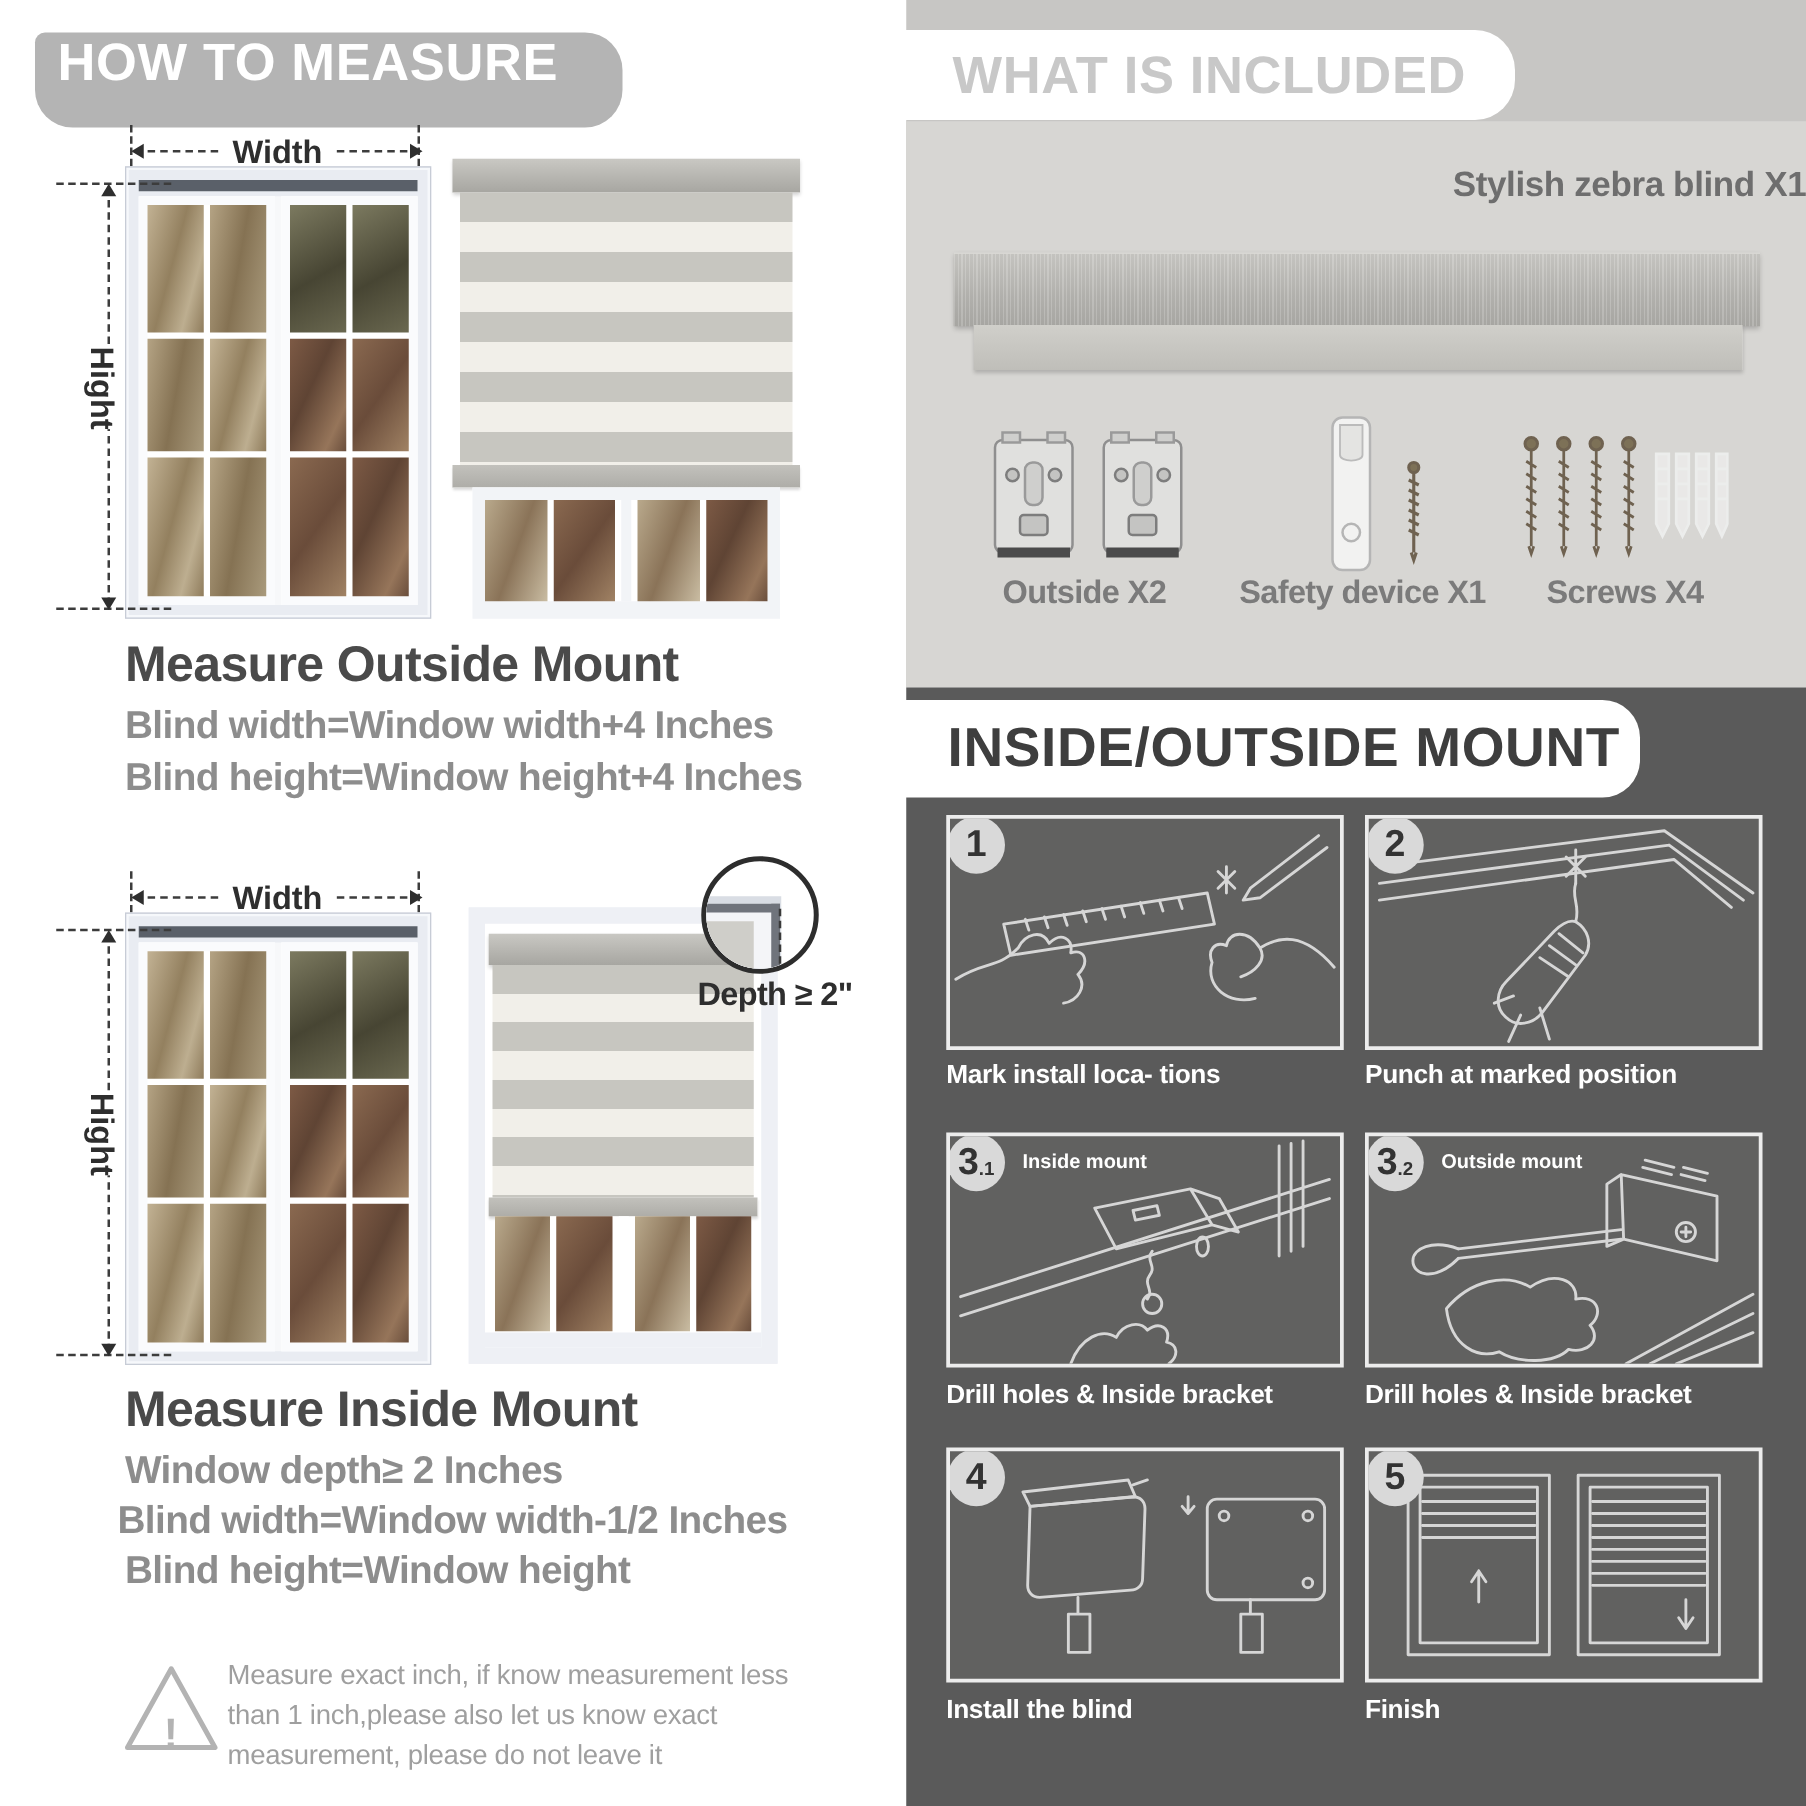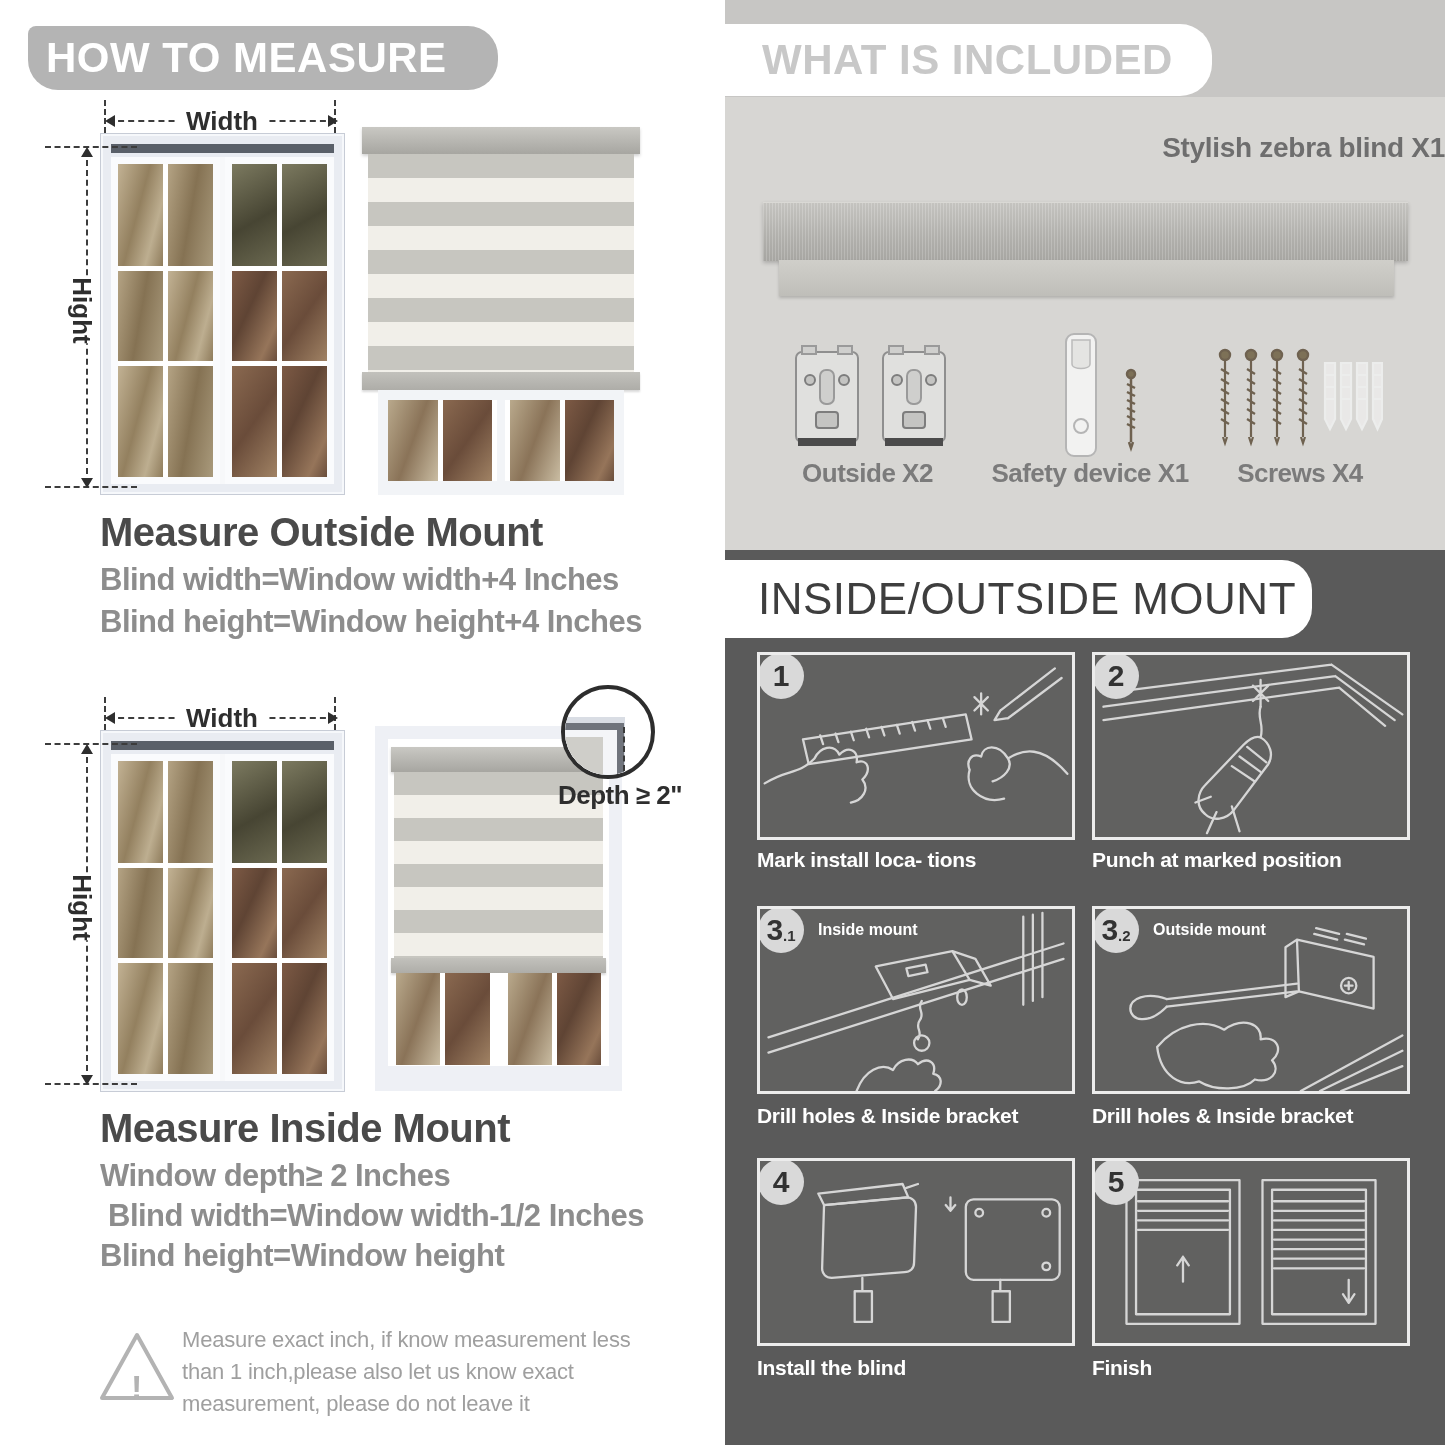--- a/index.html
+++ b/index.html
@@ -1,22 +1,22 @@
 <!DOCTYPE html>
 <html><head>
 <meta charset="utf-8">
 <style>
   html,body{margin:0;padding:0;background:#ffffff;}
   #page{position:relative;width:1445px;height:1445px;background:#ffffff;overflow:hidden;
         font-family:"Liberation Sans",sans-serif;}
   .abs{position:absolute;}
 
   
-  .hdr-left{left:28px;top:26px;width:470px;height:64px;background:#b4b4b4;
-    border-radius:8px 30px 30px 30px;display:flex;align-items:center;padding-left:18px;box-sizing:border-box;}
+  .hdr-left{left:28px;top:26px;width:470px;height:76px;background:#b4b4b4;
+    border-radius:8px 30px 30px 30px;display:flex;align-items:flex-start;padding-left:18px;box-sizing:border-box;}
   .hdr-left span{color:#ffffff;font-size:42px;font-weight:bold;letter-spacing:.5px;}
 
   .mheading{font-size:40px;font-weight:bold;color:#4a4a4a;letter-spacing:-.5px;}
   .mline{font-size:31px;font-weight:bold;color:#8d8d8d;letter-spacing:-.5px;}
 
   
   .dashline-h{border-top:2px dashed #3c3c3c;}
   .dashline-v{border-left:2px dashed #3c3c3c;}
   .arrowhead{width:0;height:0;position:absolute;}
   .ah-left{border-top:6px solid transparent;border-bottom:6px solid transparent;border-right:10px solid #2e2e2e;}
@@ -74,21 +74,21 @@
     background:linear-gradient(#c8c7c3,#b4b3af 60%,#aaa9a5),
                repeating-linear-gradient(90deg,rgba(255,255,255,.15) 0 1px,rgba(0,0,0,.02) 1px 3px);
     background-blend-mode:overlay;border-top:1px solid #dad9d5;box-shadow:0 2px 4px rgba(0,0,0,.2);}
   .prod-valance{left:779px;top:260px;width:615px;height:36px;
     background:linear-gradient(#d0cfca,#bfbeb9);box-shadow:0 2px 3px rgba(0,0,0,.18);}
   .incl-label{font-size:26px;font-weight:bold;color:#7b7b7b;text-align:center;letter-spacing:-.5px;}
 
   .dark-bg{left:725px;top:550px;width:720px;height:895px;background:#5a5a5a;}
   .hdr-mount{left:700px;top:560px;width:612px;height:78px;background:#ffffff;border-radius:0 30px 30px 0;
     display:flex;align-items:center;padding-left:58px;box-sizing:border-box;}
-  .hdr-mount span{color:#3e3e3e;font-size:44px;font-weight:normal;letter-spacing:.5px;}
+  .hdr-mount span{color:#3e3e3e;font-size:44px;font-weight:bold;letter-spacing:.5px;}
 
   .step-panel{width:318px;height:188px;background:#616160;border:3px solid #ececec;box-sizing:border-box;overflow:hidden;}
   .badge{position:absolute;left:-2px;top:-2px;width:46px;height:46px;border-radius:50%;background:#d9d9d9;
     color:#333;display:flex;align-items:center;justify-content:center;font-weight:bold;}
   .badge .n{font-size:30px;}
   .badge .s{font-size:15px;margin-top:10px;}
   .step-title{position:absolute;left:58px;top:12px;font-size:16px;font-weight:bold;color:#ffffff;}
   .step-caption{font-size:21px;font-weight:bold;color:#ffffff;letter-spacing:-.3px;}
   .art{position:absolute;left:0;top:0;width:100%;height:100%;}
   .art path,.art line,.art rect,.art circle,.art ellipse,.art polyline{
@@ -209,21 +209,21 @@
   <div class="abs detail-circle" style="left:561px;top:685px;width:94px;height:94px;">
     <div style="position:absolute;left:-20px;top:28px;width:80px;height:80px;background:#d9dde4;"></div>
     <div style="position:absolute;left:-14px;top:34px;width:66px;height:66px;border-top:7px solid #70747c;border-right:7px solid #70747c;background:#f4f5f8;"></div>
     <div style="position:absolute;left:-10px;top:48px;width:48px;height:48px;background:#cfcec9;"></div>
     <div style="position:absolute;left:58px;top:38px;height:44px;border-left:2px dashed #3a3a3a;"></div>
   </div>
   <div class="abs depth-label" style="left:540px;top:780px;width:160px;">Depth ≥ 2"</div>
 
   <div class="abs mheading" style="left:100px;top:1106px;">Measure Inside Mount</div>
   <div class="abs mline" style="left:100px;top:1158px;">Window depth≥ 2 Inches</div>
-  <div class="abs mline" style="left:108px;top:1198px;text-align:right;">Blind width=Window width-1/2 Inches</div>
+  <div class="abs mline" style="left:94px;top:1198px;text-align:right;">Blind width=Window width-1/2 Inches</div>
   <div class="abs mline" style="left:100px;top:1238px;">Blind height=Window height</div>
 
   <svg class="abs" style="left:97px;top:1330px;" width="80" height="74" viewBox="0 0 80 74">
     <polygon points="40,5 75,68 5,68" fill="none" stroke="#b3b3b3" stroke-width="4" stroke-linejoin="round"></polygon>
   </svg>
   <div class="abs" style="left:131px;top:1368px;font-size:34px;font-weight:bold;color:#b3b3b3;">!</div>
   <div class="abs warn-text" style="left:182px;top:1324px;width:480px;">
     <div>Measure exact inch, if know measurement less</div>
     <div>than 1 inch,please also let us know exact</div>
     <div>measurement, please do not leave it</div>

